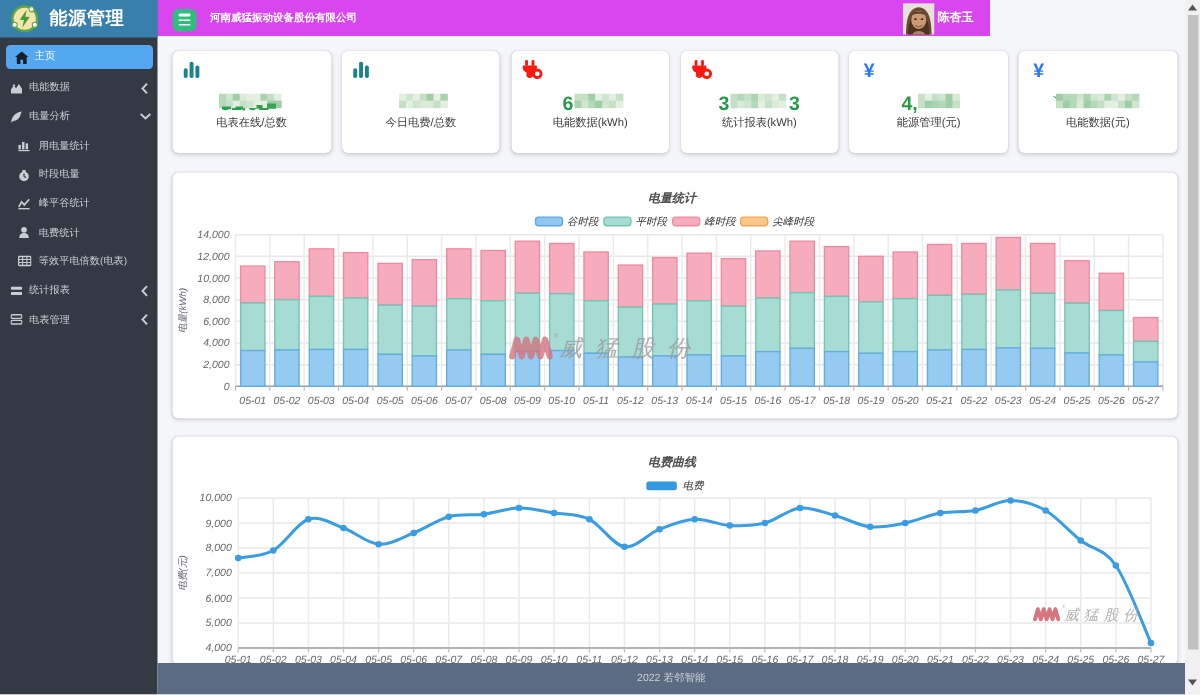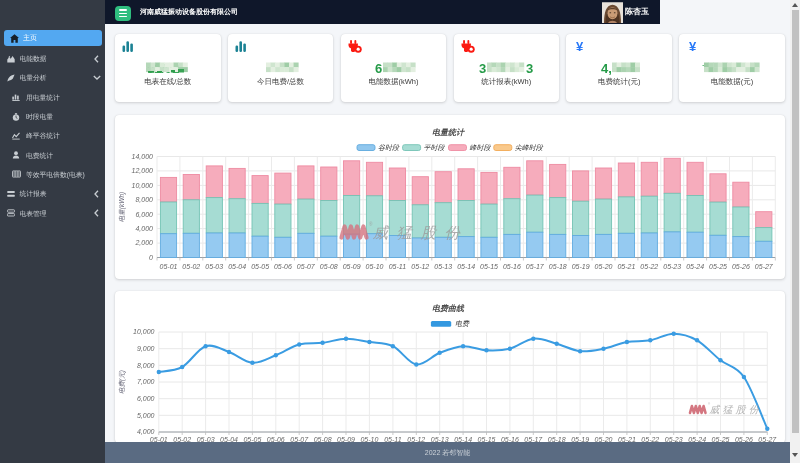--- a/index.html
+++ b/index.html
@@ -1,17 +1,17 @@
 <!DOCTYPE html>
 <html><head><meta charset="utf-8">
 <style>
 * { margin:0; padding:0; box-sizing:border-box; }
 html,body { width:800px; height:463px; overflow:hidden; font-family:"Liberation Sans", sans-serif; }
 body { position:relative; background:#f4f6f9; }
-.navbar { position:absolute; left:105px; top:0; width:555px; height:24px; background:#0f172a;font-family:Liberation Serif, serif; }
+.navbar { position:absolute; left:105px; top:0; width:555px; height:24px; background:#d946ef;font-family:Liberation Serif, serif; }
 .hamb { position:absolute; left:9.5px; top:6px; width:16px; height:14.5px; background:#2fbe7f; border-radius:4px; }
 .hamb i { position:absolute; left:4px; width:8px; height:1.4px; background:#fff; border-radius:1px; }
 .navtitle { position:absolute; left:35px; top:0; line-height:24px; font-size:7px; color:#fff; font-weight:bold; }
 .avatar { position:absolute; right:37px; top:1.5px; width:21px; height:21.5px; }
 .uname { position:absolute; right:11px; top:0; line-height:24px; font-size:8px; color:#fff; font-weight:bold; }
 .sidebar { position:absolute; left:0; top:0; width:105px; height:463px; background:#343a44; }
 .brand { position:absolute; left:0; top:0; width:105px; height:25px; background:#397fac; }
 .brand .btxt { position:absolute; left:33px; top:0; line-height:25px; color:#fff; font-size:12px; font-weight:bold; letter-spacing:0.5px; }
 .home { position:absolute; left:4px; top:29.5px; width:98px; height:16.5px; background:#53a8f1; border-radius:3px; }
 .home .htxt { position:absolute; left:19px; top:0; line-height:16.5px; color:#fff; font-size:7px; }
@@ -45,20 +45,30 @@
     <path d="M5.5 8 C7 4.5 14 4.5 15.5 8 C13 6.5 8 6.5 5.5 8Z" fill="#5d3f29"></path>
     <ellipse cx="8.3" cy="10.5" rx="0.9" ry="0.6" fill="#3a2a1d"></ellipse>
     <ellipse cx="12.7" cy="10.5" rx="0.9" ry="0.6" fill="#3a2a1d"></ellipse>
     <path d="M8 14.5 C9.5 15.8 11.5 15.8 13 14.5" fill="none" stroke="#8a5d3b" stroke-width="0.7"></path>
     <path d="M6 21 C7 17.5 14 17.5 15 21 Z" fill="#b08264"></path>
   </svg>
   <div class="uname">陈杏玉</div>
 </div>
 
 <div class="sidebar">
+  <div class="brand">
+    <svg style="position:absolute;left:6.5px;top:3px" width="19" height="19" viewBox="0 0 19 19">
+      <circle cx="9.5" cy="9.5" r="8.2" fill="#f7e3ac" stroke="#58a942" stroke-width="1.6"></circle>
+      <path d="M10.8 3.5 L6.2 10.2 L9 10.4 L7.8 15.5 L12.8 8.4 L9.9 8.2 Z" fill="#3f9e35"></path>
+      <circle cx="14" cy="3.2" r="1.7" fill="#fff" stroke="#58a942" stroke-width="0.7"></circle>
+      <circle cx="2.8" cy="13.5" r="1.7" fill="#fff" stroke="#58a942" stroke-width="0.7"></circle>
+      <circle cx="16.2" cy="13.5" r="1.7" fill="#fff" stroke="#58a942" stroke-width="0.7"></circle>
+    </svg>
+    <span class="btxt">能源管理</span>
+  </div>
   <div class="home">
     <svg style="position:absolute;left:6px;top:4px" width="9" height="9" viewBox="0 0 9 9">
       <path d="M4.5 0.3 L9 4 H7.8 V8.7 H5.4 V5.9 H3.6 V8.7 H1.2 V4 H0 Z" fill="#17202a"></path>
     </svg>
     <span class="htxt">主页</span>
   </div>
 <div class="mi" style="top:49.1px">
       <span class="mic" style="left:6.6px">
         <svg width="8" height="8" viewBox="0 0 8 8">
           <path d="M0.3 7.4 L0.3 4.6 L2.3 2 L3.7 3.8 L5.6 1 L7.7 4.2 L7.7 7.4 Z" fill="#c9ced3"></path>
@@ -291,21 +301,21 @@
       <rect x="59.8" y="28.5" width="5.0" height="5.0" fill="#cfe5cf"></rect>
       <rect x="64.4" y="28.5" width="5.0" height="5.0" fill="#9fcda6"></rect>
       <rect x="69.0" y="28.5" width="5.0" height="5.0" fill="#d9ebd7"></rect>
       <rect x="46.0" y="33.1" width="5.0" height="5.0" fill="#c6e0c7"></rect>
       <rect x="50.6" y="33.1" width="5.0" height="5.0" fill="#9fcda6"></rect>
       <rect x="55.2" y="33.1" width="5.0" height="5.0" fill="#abd3b0"></rect>
       <rect x="59.8" y="33.1" width="5.0" height="5.0" fill="#b5d8b9"></rect>
       <rect x="64.4" y="33.1" width="5.0" height="5.0" fill="#9fcda6"></rect>
       <rect x="69.0" y="33.1" width="5.0" height="5.0" fill="#c6e0c7"></rect>
     </svg>
-<div class="slabel">电费统计(元)</div>
+<div class="slabel">能源管理(元)</div>
 </div>
 <div class="scard" style="left:679.2px">
 <div class="sicon">
       <svg width="13" height="13" viewBox="0 0 13 13">
         <text x="6.5" y="11.4" font-size="13" font-weight="bold" fill="#2979f8" text-anchor="middle" font-family="Liberation Sans, sans-serif">¥</text>
       </svg>
     </div>
 <svg class="snum" width="105.5" height="68" viewBox="0 0 105.5 68">
       <text x="23" y="36" font-size="8" font-weight="bold" fill="#259b48">`</text>
       <rect x="25.0" y="28.5" width="5.0" height="5.0" fill="#9fcda6"></rect>

